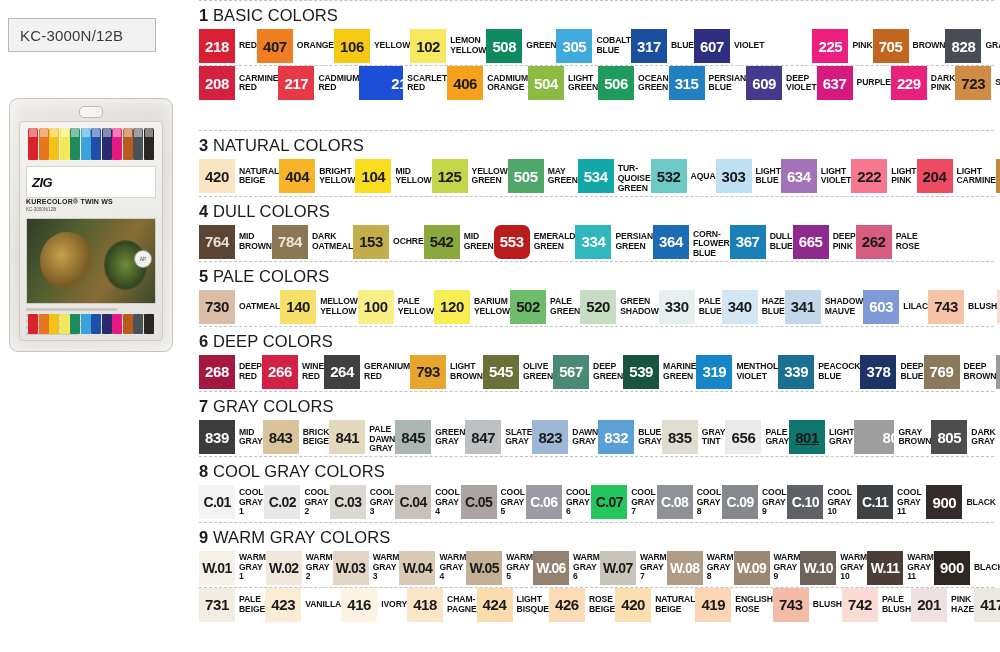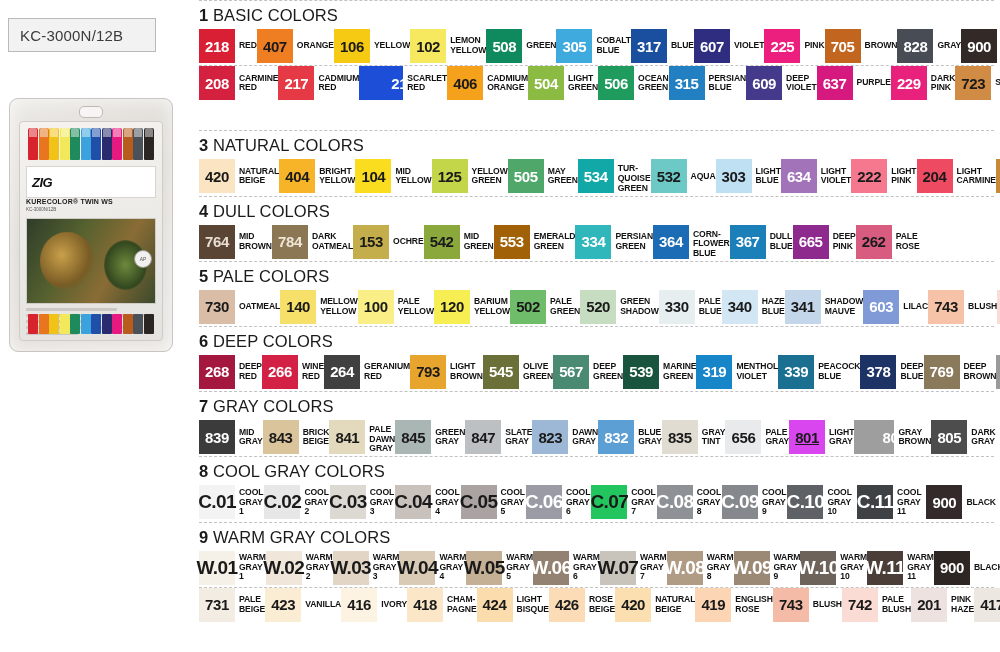--- a/index.html
+++ b/index.html
@@ -113,21 +113,21 @@
     display:flex;align-items:flex-start;padding:0 4px 0 14px;
     height:36px;
   }
   .sw{display:flex;align-items:flex-start;}
   .chip{
     width:36px;height:34px;flex:0 0 36px;
     display:flex;align-items:center;justify-content:center;
     font-size:15px;font-weight:bold;letter-spacing:-.4px;
     box-sizing:border-box;
   }
-  .chip.small{font-size:19px;letter-spacing:-.6px;text-align:center;}
+  .chip.small{font-size:14px;letter-spacing:-.6px;text-align:center;}
   .lbl{
     padding:0 0 0 4px;
     font-size:8.6px;font-weight:bold;line-height:9.6px;color:#111;
     letter-spacing:-.1px;white-space:pre-line;
     display:flex;align-items:center;height:34px;
   }
   .lbl.top{align-items:flex-start;padding-top:5px;}
 </style>
 </head>
 <body>
@@ -222,21 +222,21 @@
           </div>
           <div class="sw">
             <div class="chip" style="background: rgb(26, 79, 160); color: rgb(255, 255, 255);">317</div>
             <div class="lbl">BLUE</div>
           </div>
           <div class="sw">
             <div class="chip" style="background: rgb(46, 45, 127); color: rgb(255, 255, 255);">607</div>
             <div class="lbl">VIOLET</div>
           </div>
           <div class="sw">
-            <div class="chip" style="background: rgb(236, 31, 126); color: rgb(255, 255, 255);">225</div>
+            <div class="chip" style="background: rgb(236, 31, 126); color: rgb(255, 255, 255); margin-left: 48px;">225</div>
             <div class="lbl">PINK</div>
           </div>
           <div class="sw">
             <div class="chip" style="background: rgb(193, 101, 31); color: rgb(255, 255, 255);">705</div>
             <div class="lbl">BROWN</div>
           </div>
           <div class="sw">
             <div class="chip" style="background: rgb(71, 76, 85); color: rgb(255, 255, 255);">828</div>
             <div class="lbl">GRAY</div>
           </div>
@@ -385,21 +385,21 @@
           <div class="sw">
             <div class="chip" style="background: rgb(196, 174, 76); color: rgb(26, 26, 26);">153</div>
             <div class="lbl">OCHRE</div>
           </div>
           <div class="sw">
             <div class="chip" style="background: rgb(139, 168, 60); color: rgb(26, 26, 26);">542</div>
             <div class="lbl">MID
 GREEN</div>
           </div>
           <div class="sw">
-            <div class="chip" style="background: #a16207; color: rgb(255, 255, 255);">553</div>
+            <div class="chip" style="background: #b91c1c; color: rgb(255, 255, 255); border-radius: 7px;">553</div>
             <div class="lbl">EMERALD
 GREEN</div>
           </div>
           <div class="sw">
             <div class="chip" style="background: rgb(48, 183, 187); color: rgb(255, 255, 255);">334</div>
             <div class="lbl">PERSIAN
 GREEN</div>
           </div>
           <div class="sw">
             <div class="chip" style="background: rgb(28, 108, 181); color: rgb(255, 255, 255);">364</div>
@@ -593,21 +593,21 @@
             <div class="chip" style="background: rgb(224, 220, 210); color: rgb(26, 26, 26);">835</div>
             <div class="lbl">GRAY
 TINT</div>
           </div>
           <div class="sw">
             <div class="chip" style="background: rgb(232, 234, 236); color: rgb(26, 26, 26);">656</div>
             <div class="lbl">PALE
 GRAY</div>
           </div>
           <div class="sw">
-            <div class="chip" style="background: #d946ef; color: rgb(26, 26, 26); text-decoration: underline;">801</div>
+            <div class="chip" style="background: #0f766e; color: rgb(26, 26, 26); text-decoration: underline;">801</div>
             <div class="lbl">LIGHT
 GRAY</div>
           </div>
           <div class="sw">
             <div class="chip" style="background: rgb(158, 158, 158); color: rgb(255, 255, 255); padding-left: 40px;">803</div>
             <div class="lbl">GRAY
 BROWN</div>
           </div>
           <div class="sw">
             <div class="chip" style="background: rgb(77, 77, 77); color: rgb(255, 255, 255);">805</div>

